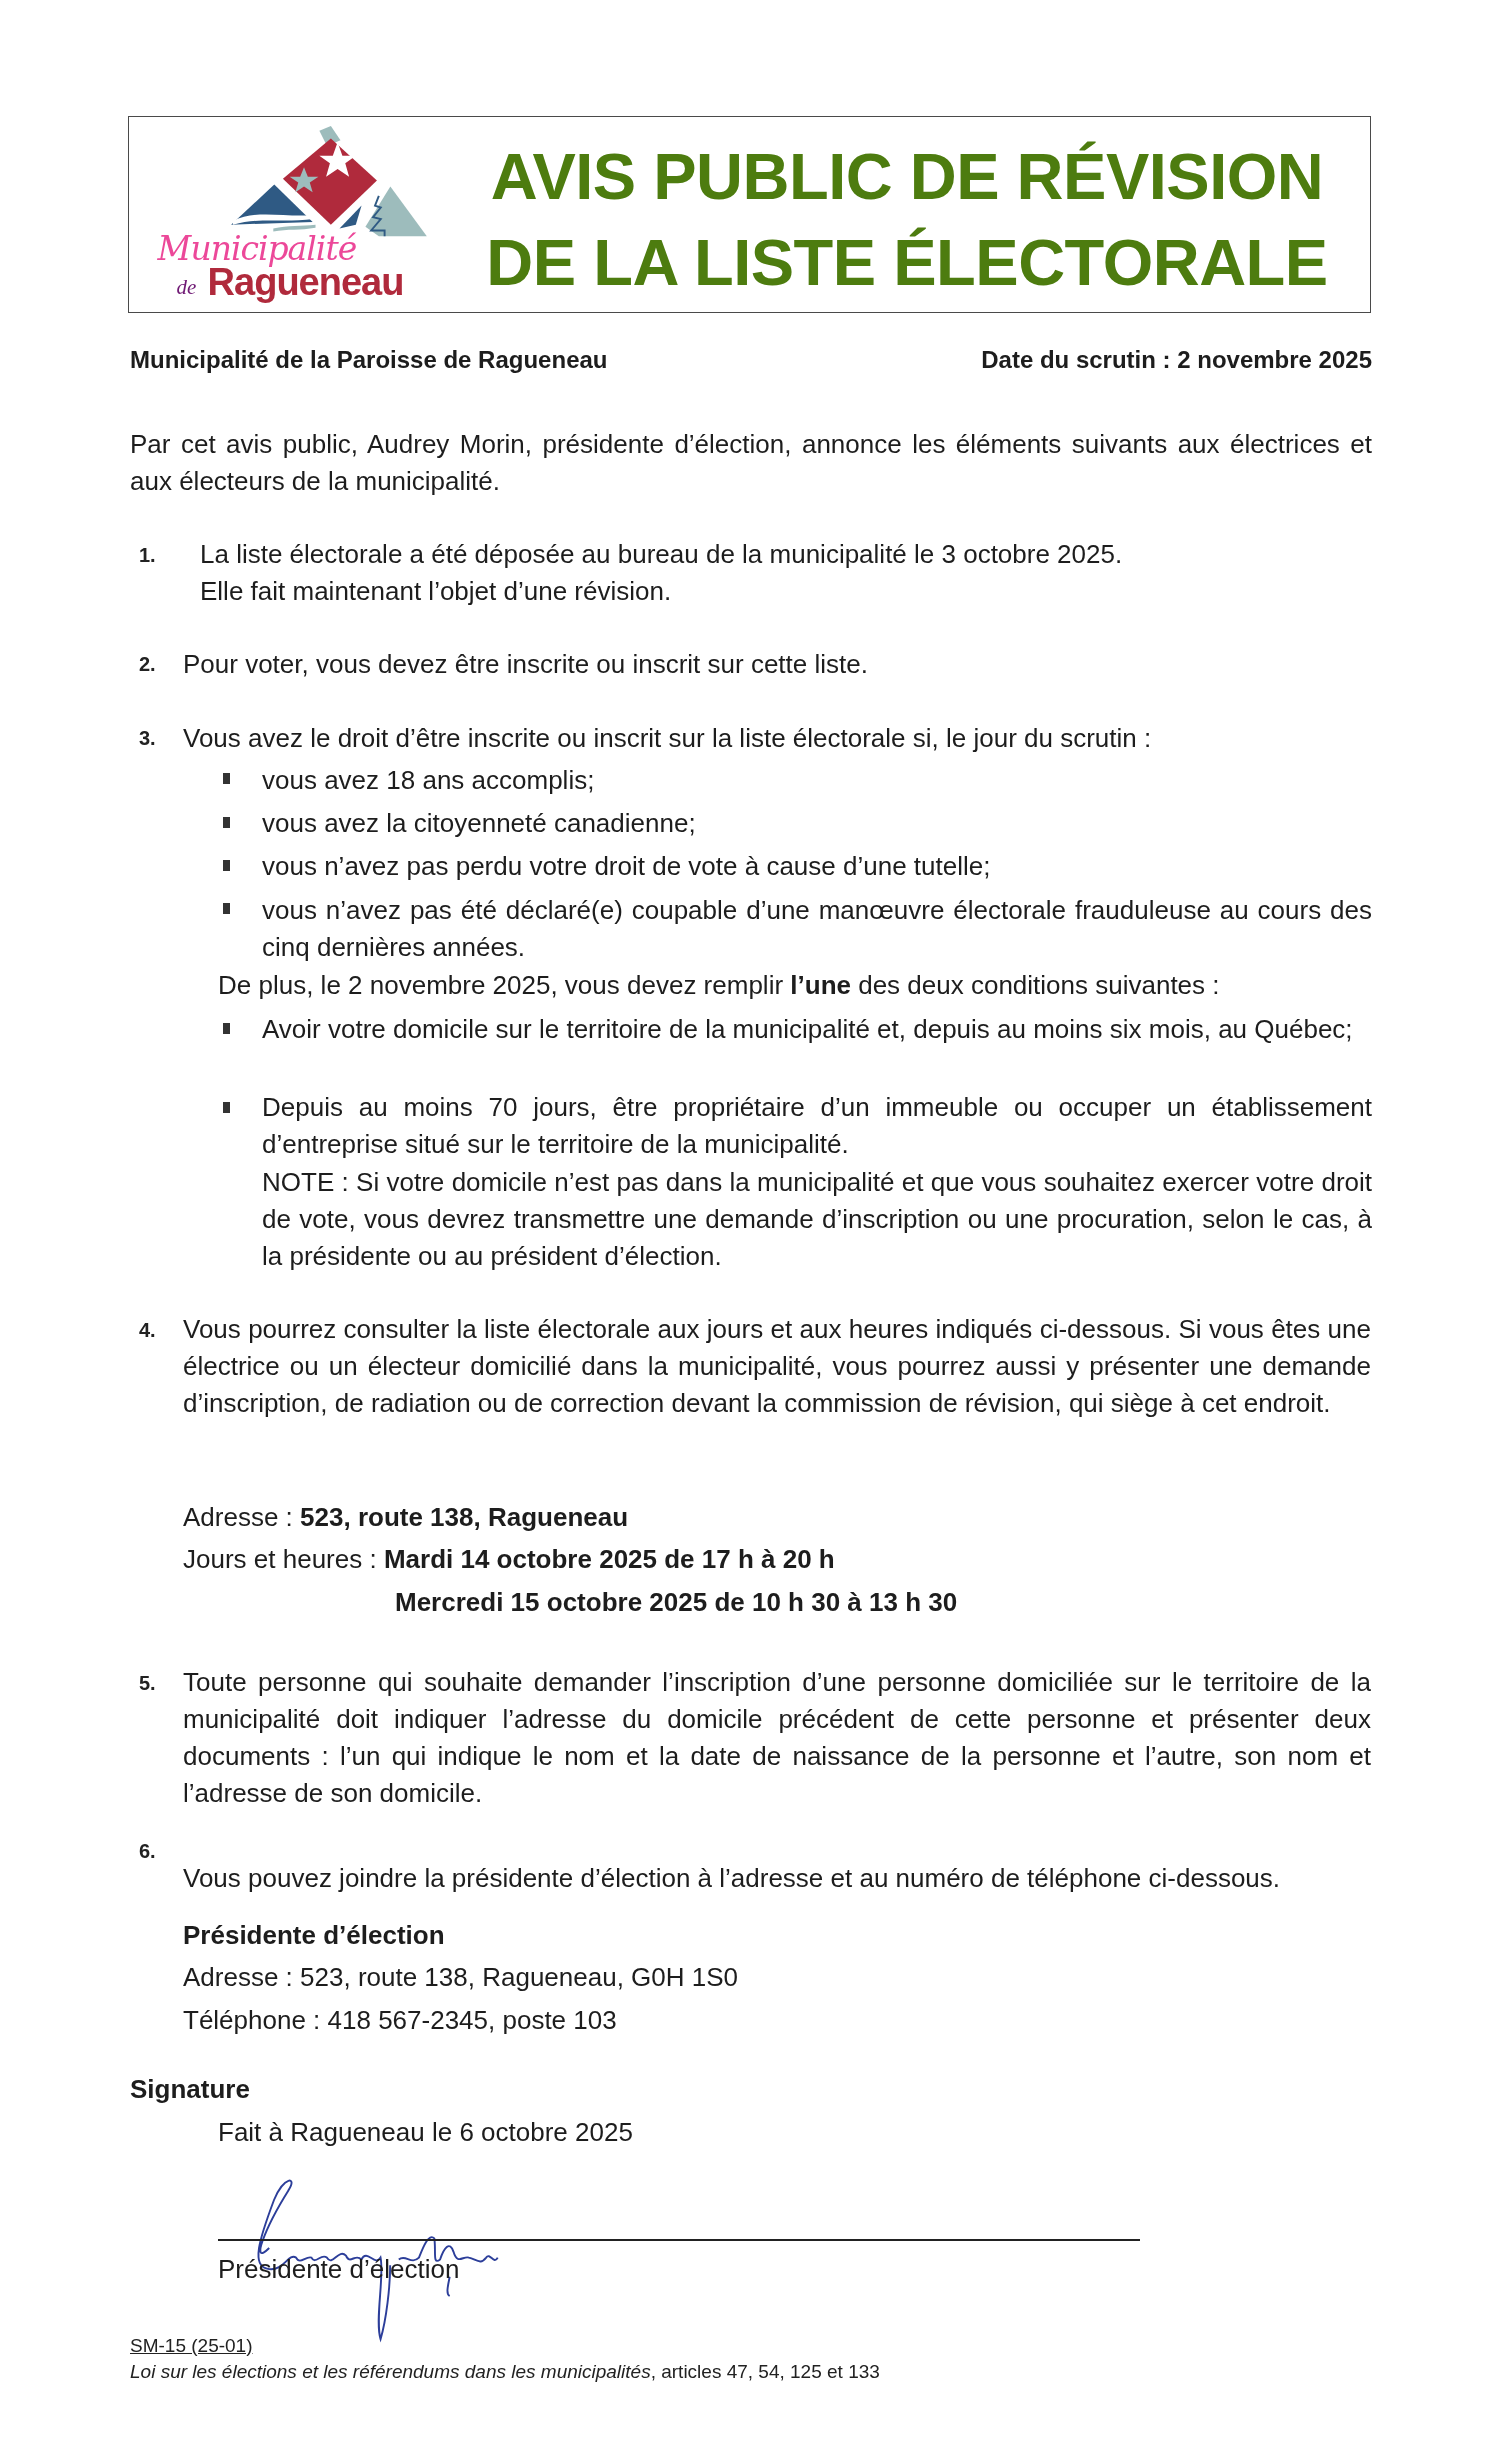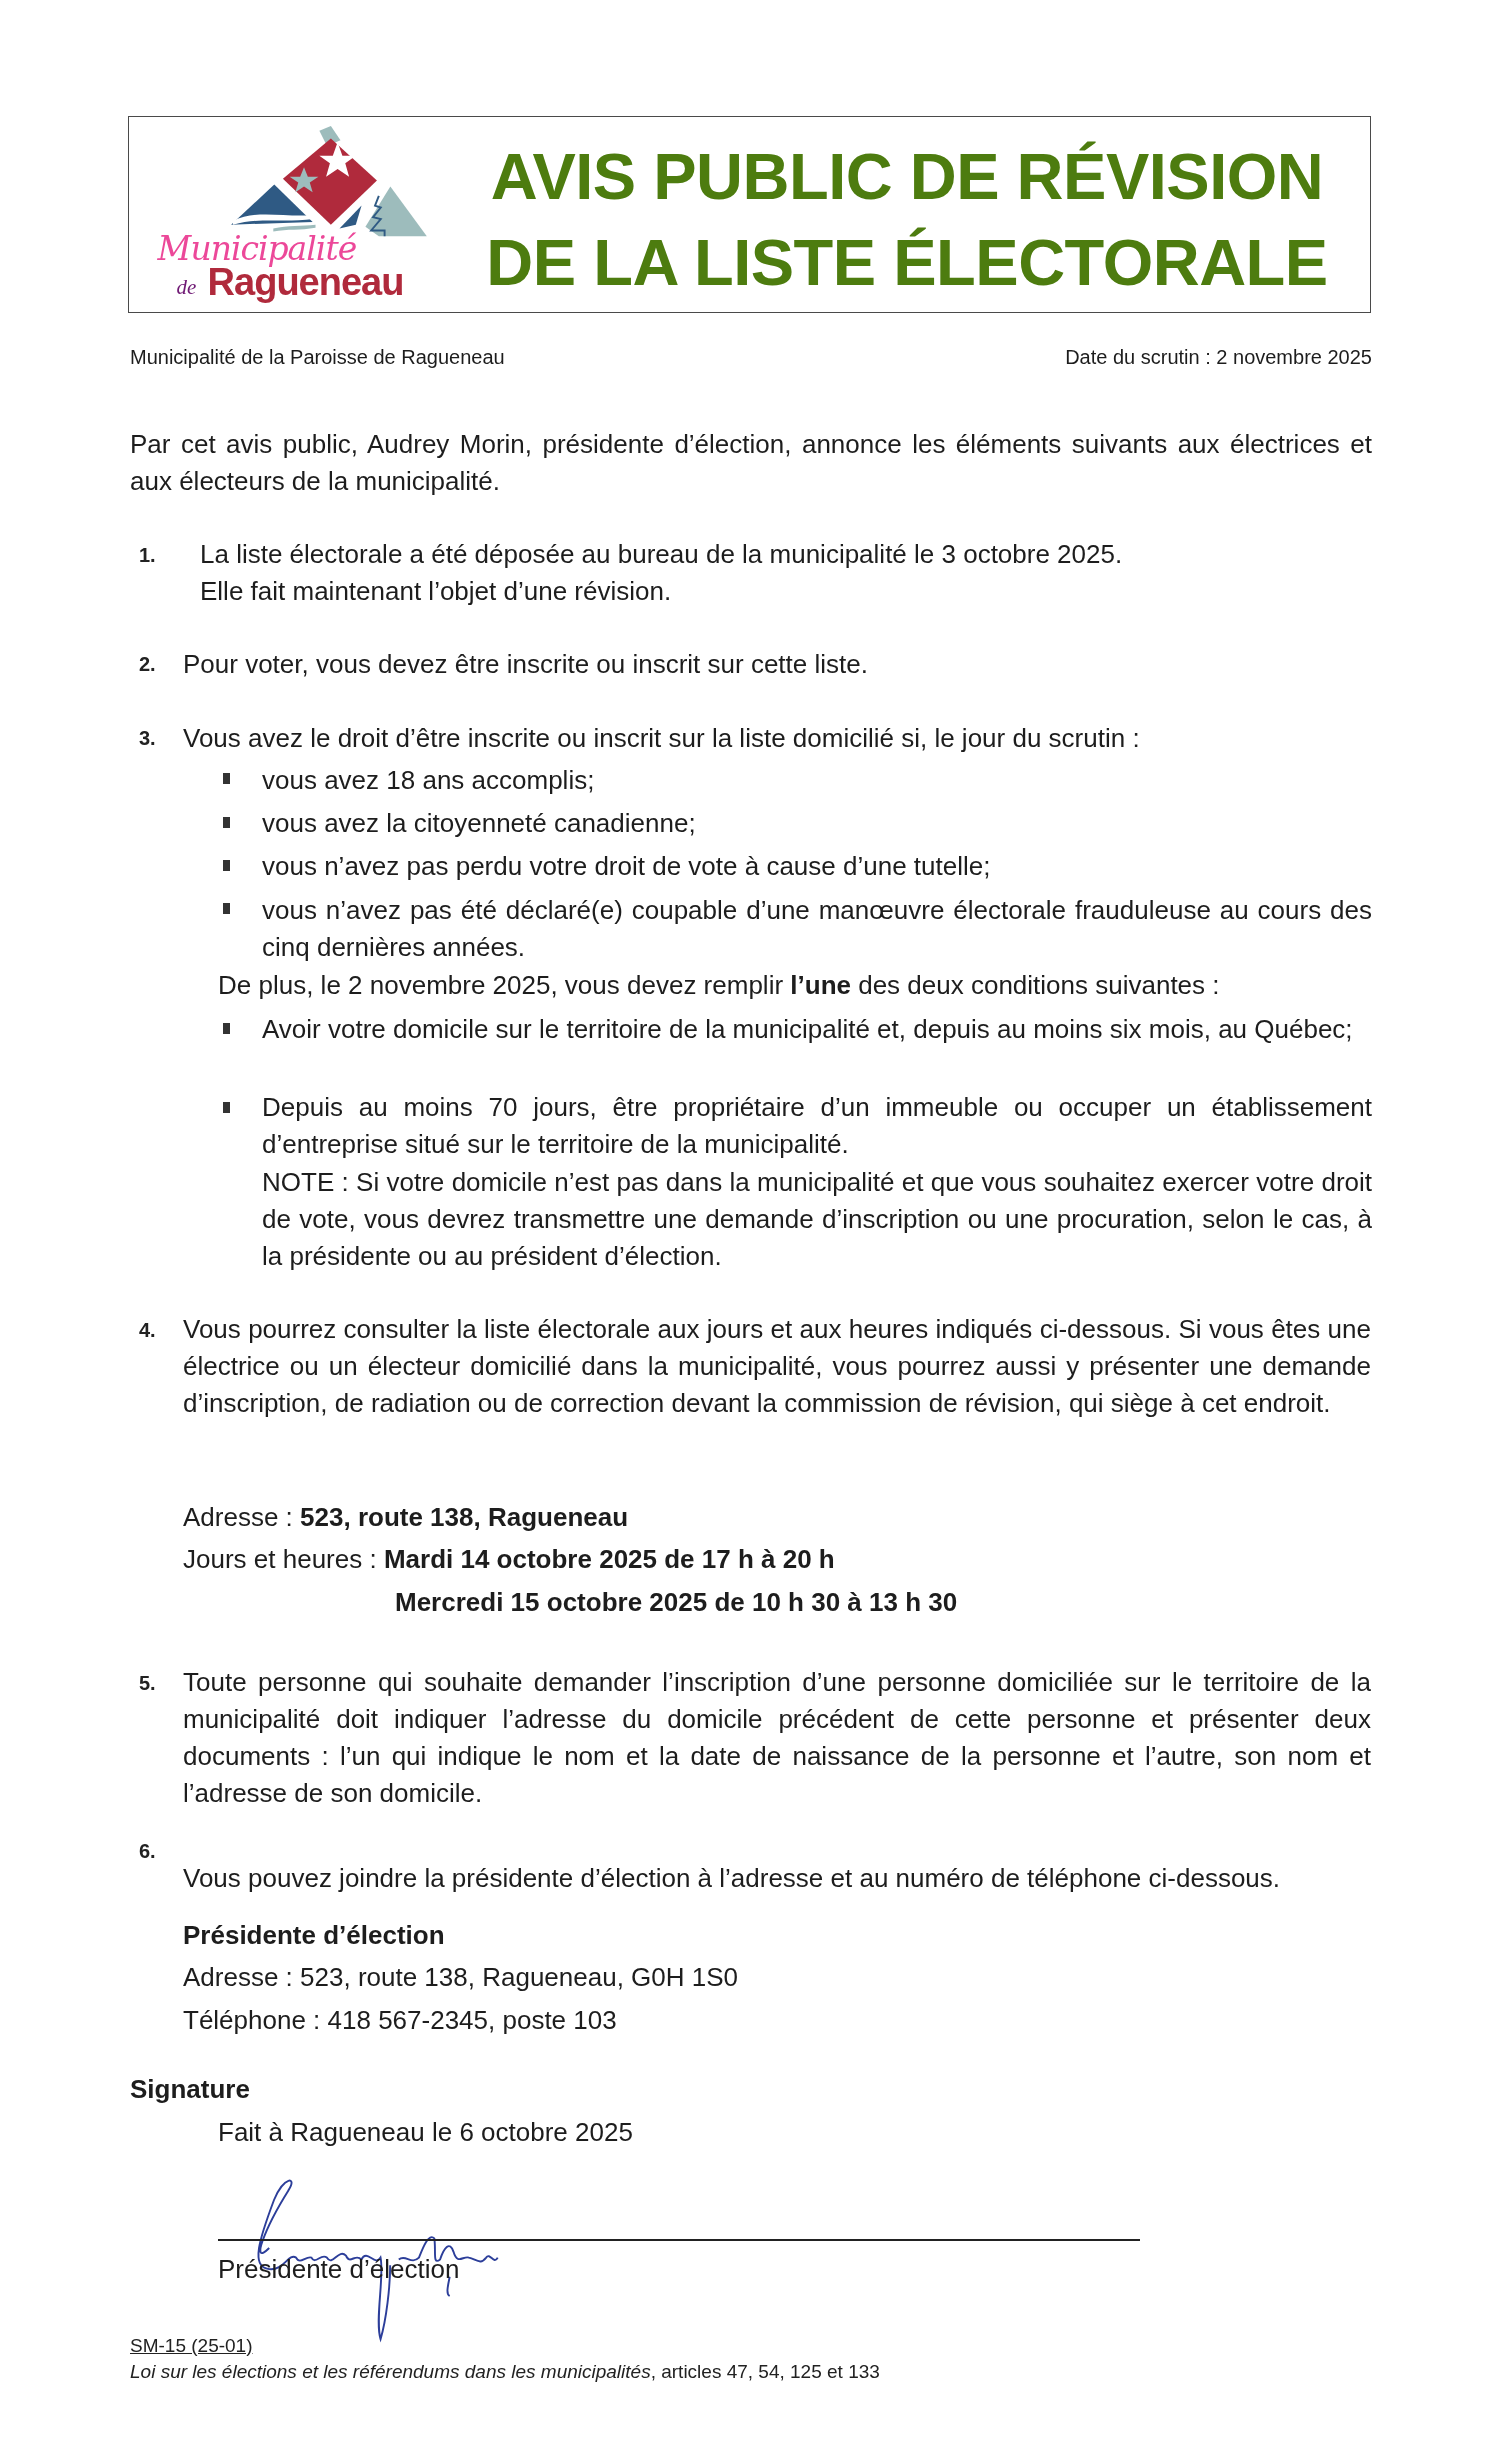--- a/index.html
+++ b/index.html
@@ -30,21 +30,21 @@
   .title {
     position: absolute; left: 336px; top: 17.3px; width: 884px;
     font-family: "Liberation Sans", sans-serif; font-weight: bold;
     font-size: 65px; line-height: 86px; color: #4d7c0f; text-align: center;
     letter-spacing: -0.5px;
   }
 
   
   .subhead {
     position: absolute; left: 130px; top: 346px; width: 1242px;
-    font-weight: normal; font-size: 20px; display: flex; justify-content: space-between;
+    font-weight: bold; font-size: 24px; display: flex; justify-content: space-between;
   }
 
   .txt { font-size: 26px; line-height: 37px; }
   .abs { position: absolute; }
   .justify { text-align: justify; text-align-last: left; }
   .num {
     position: absolute; font-weight: bold; font-size: 20px; color: #222;
   }
   .bullet {
     position: absolute; width: 6.7px; height: 10.6px; background: #333;
@@ -100,21 +100,21 @@
   <div class="num" style="left:139px; top:544px;">1.</div>
   <div class="abs txt" style="left:200px; top:536px; width:1188px;">
     <div>La liste électorale a été déposée au bureau de la municipalité le 3 octobre 2025.</div>
     <div>Elle fait maintenant l’objet d’une révision.</div>
   </div>
 
   <div class="num" style="left:139px; top:653px;">2.</div>
   <div class="abs txt" style="left:183px; top:646px; width:1188px;">Pour voter, vous devez être inscrite ou inscrit sur cette liste.</div>
 
   <div class="num" style="left:139px; top:727px;">3.</div>
-  <div class="abs txt" style="left:183px; top:720px; width:1188px;">Vous avez le droit d’être inscrite ou inscrit sur la liste domicilié si, le jour du scrutin :</div>
+  <div class="abs txt" style="left:183px; top:720px; width:1188px;">Vous avez le droit d’être inscrite ou inscrit sur la liste électorale si, le jour du scrutin :</div>
 
   <div class="bullet" style="left:223px; top:773px;"></div>
   <div class="abs txt" style="left:262px; top:762px; width:1110px;">vous avez 18 ans accomplis;</div>
 
   <div class="bullet" style="left:223px; top:817px;"></div>
   <div class="abs txt" style="left:262px; top:805px; width:1110px;">vous avez la citoyenneté canadienne;</div>
 
   <div class="bullet" style="left:223px; top:860px;"></div>
   <div class="abs txt" style="left:262px; top:848px; width:1110px;">vous n’avez pas perdu votre droit de vote à cause d’une tutelle;</div>
 

